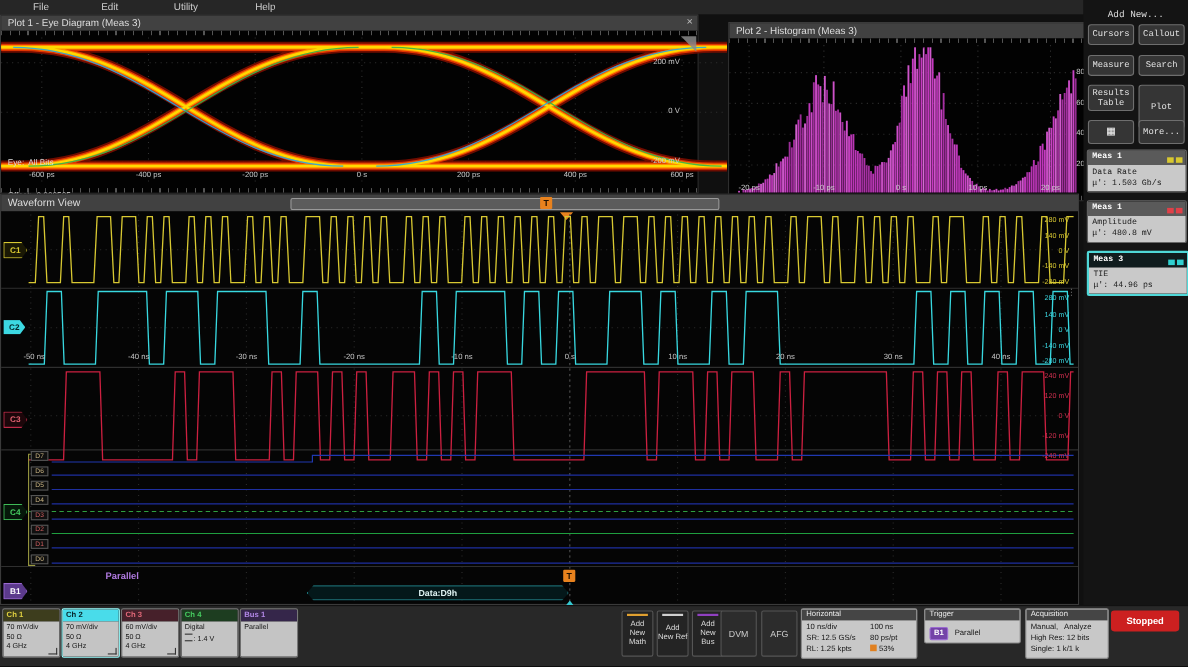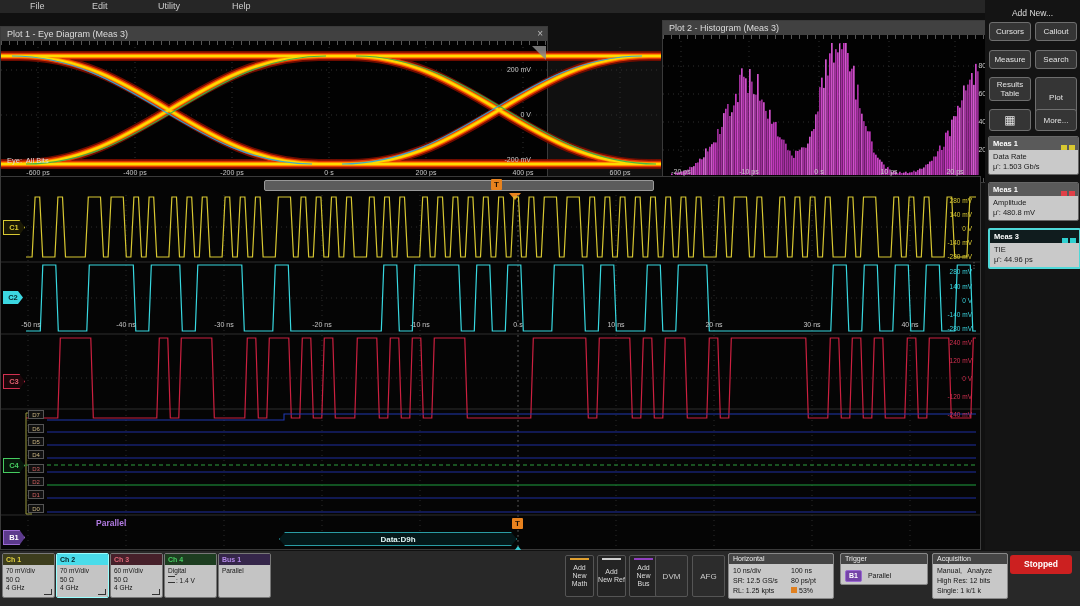--- a/index.html
+++ b/index.html
@@ -18,21 +18,21 @@
   .ruler-top{position:absolute;left:0;top:0;width:100%;height:4px;
     background:repeating-linear-gradient(90deg,#555 0 1px,transparent 1px 8px);}
   .ruler-bot{position:absolute;left:0;bottom:0;width:100%;height:4px;
     background:repeating-linear-gradient(90deg,#555 0 1px,transparent 1px 8px);}
   .corner-tri{position:absolute;right:1px;top:5px;width:0;height:0;
     border-left:14px solid transparent;border-top:14px solid #8a8a8a;opacity:.85;}
   .ylab{position:absolute;right:16px;width:54px;text-align:right;font-size:7px;color:#c9c9c9;}
   .xlab{position:absolute;font-size:7px;color:#c9c9c9;transform:translateX(-50%);white-space:nowrap;}
   .eyeinfo{position:absolute;left:6px;font-size:7.5px;color:#ddd;line-height:10px;white-space:pre;}
   
-  #sidebar{left:985px;top:0;width:95px;height:550px;background:#141414;}
+  #sidebar{left:985px;top:0;width:95px;height:550px;background:#141414;font-family:Liberation Mono, monospace;}
   #addnew-label{left:0;top:8px;width:95px;text-align:center;font-size:8.5px;color:#ddd;}
   .sbtn{position:absolute;width:42px;background:#353535;border:1px solid #6e6e6e;border-radius:3px;
         color:#e3e3e3;font-size:8px;text-align:center;display:flex;align-items:center;
         justify-content:center;box-sizing:border-box;line-height:9px;}
   .meas{position:absolute;left:3px;width:89px;border:1px solid #666;border-radius:2px;overflow:hidden;}
   .meas-h{height:13px;background:#5a5a5a;color:#fff;font-size:7.5px;font-weight:bold;
           line-height:13px;padding-left:4px;position:relative;}
   .meas-b{background:#c9c9c9;color:#1a1a1a;font-size:7.5px;padding:2px 4px;line-height:10px;}
   .meas-dots{position:absolute;right:3px;top:4px;}
   .meas-dots i{display:inline-block;width:6px;height:5px;margin-left:2px;}
@@ -94,21 +94,21 @@
 
 <div id="root">
 
   <div id="menubar" class="abs">
     <span class="menu-item" style="left:30px">File</span>
     <span class="menu-item" style="left:92px">Edit</span>
     <span class="menu-item" style="left:158px">Utility</span>
     <span class="menu-item" style="left:232px">Help</span>
   </div>
 
-  <div class="abs panel" style="left:0;top:26px;width:548px;height:163px">
+  <div class="abs panel" style="left:0;top:13px;width:635px;height:163px">
     <div class="ptitle">
       <span>Plot 1 - Eye Diagram (Meas 3)</span>
       <span class="pclose">×</span>
     </div>
     <div class="parea" style="height:147px">
       <div class="ruler-top"></div>
       <div class="ruler-bot"></div>
       <svg width="660" height="147" viewBox="0 0 660 147" style="position:absolute;left:0;top:0">
         <g stroke="#303030" stroke-width="1" stroke-dasharray="1 4">
           <path d="M37 6V140M134 6V140M231 6V140M328 6V140M425 6V140M522 6V140M619 6V140M0 29H660M0 74H660M0 119H660" fill="none"></path>
@@ -367,20 +367,23 @@
         <span class="meas-dots"><i style="background:#30d0d0"></i><i style="background:#30d0d0"></i></span>
       </div>
       <div class="meas-b">
         <div>TIE</div>
         <div>μ': 44.96 ps</div>
       </div>
     </div>
   </div>
 
   <div id="wfsec" class="abs">
+    <div id="wftitle" class="abs">
+      <span>Waveform View</span>
+    </div>
     <div id="wfscroll" class="abs"></div>
     <div class="tmark abs" style="left:490px;top:2px">T</div>
     <div id="trig-tri" class="abs"></div>
 
     <svg id="wf-svg" width="979" height="358" viewBox="0 15 979 358" style="position:absolute;left:0;top:15px">
         <g stroke="#2c2c2c" stroke-width="1" stroke-dasharray="1 4" fill="none">
           <path d="M27 18V370M125 18V370M223 18V370M321 18V370M419 18V370M517 18V370M615 18V370M713 18V370M811 18V370M909 18V370M25 50H975M25 121H975M25 201H975"></path>
         </g>
         <path d="M517 18V370" stroke="#4a4a4a" stroke-dasharray="2 3" fill="none"></path>
         <path d="M0 85H979M0 157H979M0 232H979M0 338H979" stroke="#2f2f2f" stroke-width="1" fill="none"></path>

